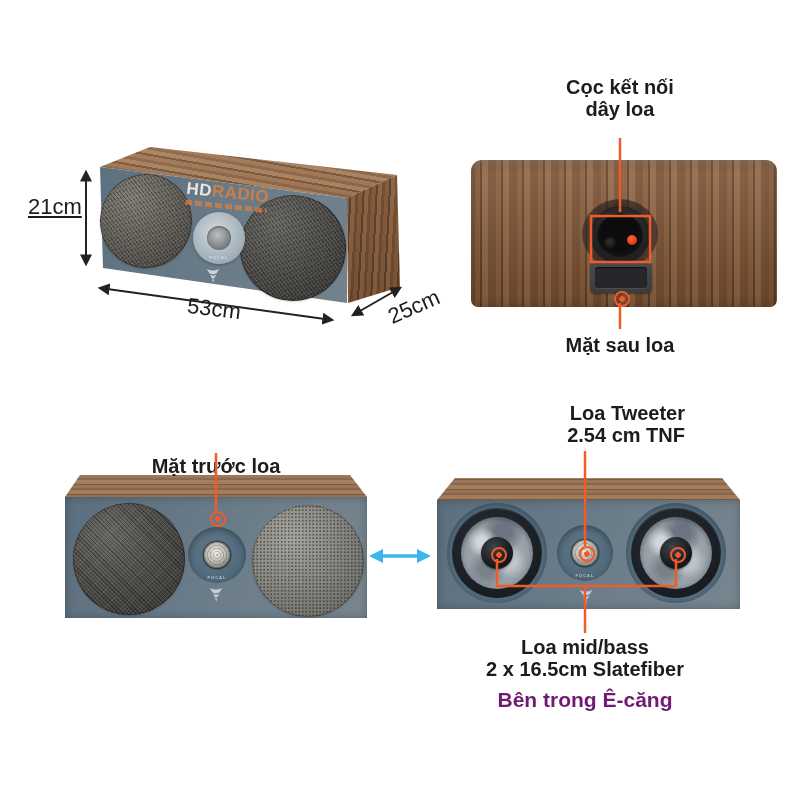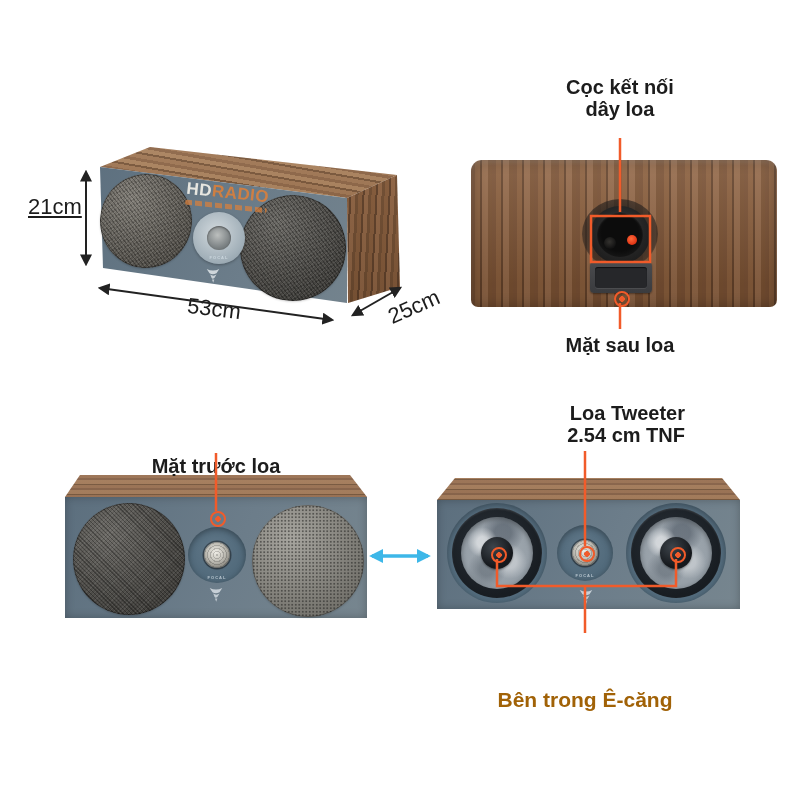--- a/index.html
+++ b/index.html
@@ -3,21 +3,21 @@
 <meta charset="utf-8">
 <style>
   html,body{margin:0;padding:0;background:#fff;}
   .canvas{position:relative;width:800px;height:800px;background:#ffffff;overflow:hidden;
           font-family:"Liberation Sans",sans-serif;color:#1c1c1c;}
   .abs{position:absolute;}
 
   
   .lbl{position:absolute;text-align:center;font-size:20px;font-weight:600;line-height:22px;color:#1c1c1c;}
   .dim{position:absolute;font-size:22px;font-weight:400;color:#1c1c1c;}
-  .note-orange{position:absolute;text-align:center;font-size:21px;font-weight:700;color:#a16207;}
+  .note-orange{position:absolute;text-align:center;font-size:21px;font-weight:700;color:#701a75;}
 
   
   .marker{position:absolute;width:12px;height:12px;margin:-6px 0 0 -6px;border:2px solid #f15b2a;
           border-radius:50%;background:radial-gradient(circle,#f15b2a 0 2.6px,rgba(0,0,0,0) 3px);}
 
   
   .wood-v{background:
       linear-gradient(180deg,rgba(255,255,255,.10),rgba(0,0,0,.12) 85%),
       repeating-linear-gradient(90deg,#7a5134 0 4px,#8a5e3c 4px 9px,#64422a 9px 11px,#936848 11px 17px,#7b5233 17px 21px);}
   .wood-h{background:
@@ -185,20 +185,24 @@
       <path d="M1 1 C7 4,13 4,19 1 L15 7 C11 9,8 9,5 7 Z" fill="rgba(215,222,228,.85)"></path>
       <path d="M6 9 C9 11,12 11,15 9 L12 14 C10 15,9 15,8 14 Z" fill="rgba(215,222,228,.8)"></path>
       <path d="M8.5 16 L12 16 L10.3 20.5 Z" fill="rgba(215,222,228,.75)"></path>
     </svg>
   </div>
 
   <div class="lbl" style="left:485px;top:402px;width:200px;text-align:right;">
     <div>Loa Tweeter</div>
     <div>2.54 cm TNF</div>
   </div>
+  <div class="lbl" style="left:460px;top:636px;width:250px;">
+    <div>Loa mid/bass</div>
+    <div>2 x 16.5cm Slatefiber</div>
+  </div>
   <div class="note-orange" style="left:460px;top:688px;width:250px;">Bên trong Ê-căng</div>
 
   <svg class="abs" style="left:0;top:0;pointer-events:none;" width="800" height="800">
     <defs>
       <marker id="mk-black" viewBox="0 0 10 10" refX="8" refY="5" markerWidth="6" markerHeight="6" orient="auto-start-reverse">
         <path d="M0 0 L10 5 L0 10 Z" fill="#222"></path>
       </marker>
       <marker id="mk-blue" viewBox="0 0 10 10" refX="8" refY="5" markerWidth="4.2" markerHeight="4.2" orient="auto-start-reverse">
         <path d="M0 0 L10 5 L0 10 Z" fill="#3db7e8"></path>
       </marker>

